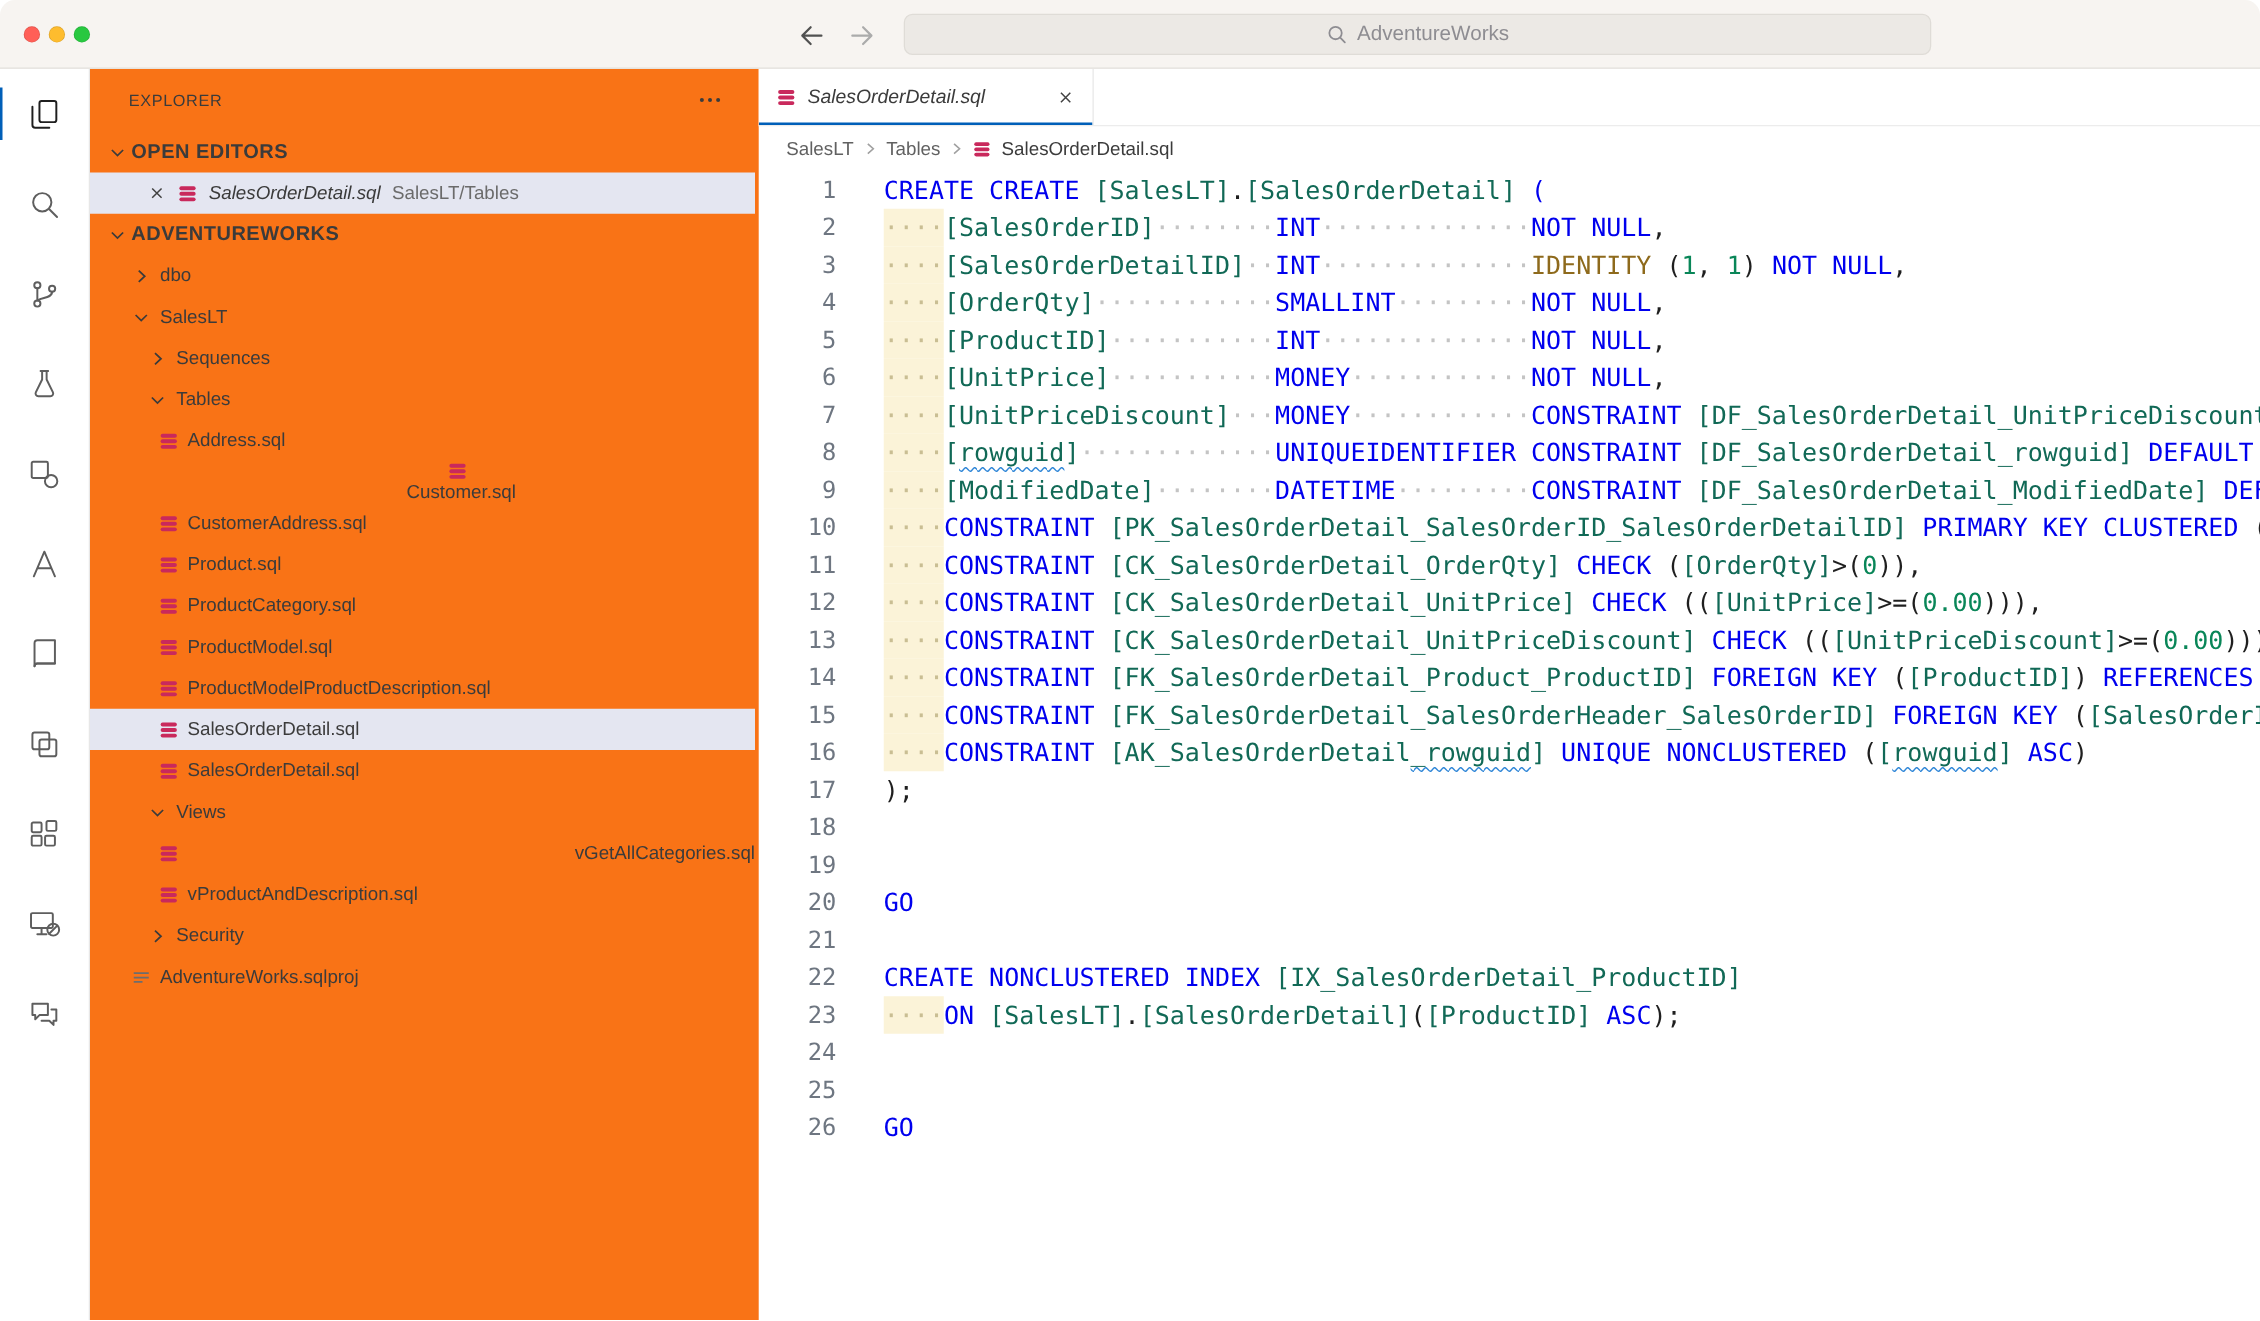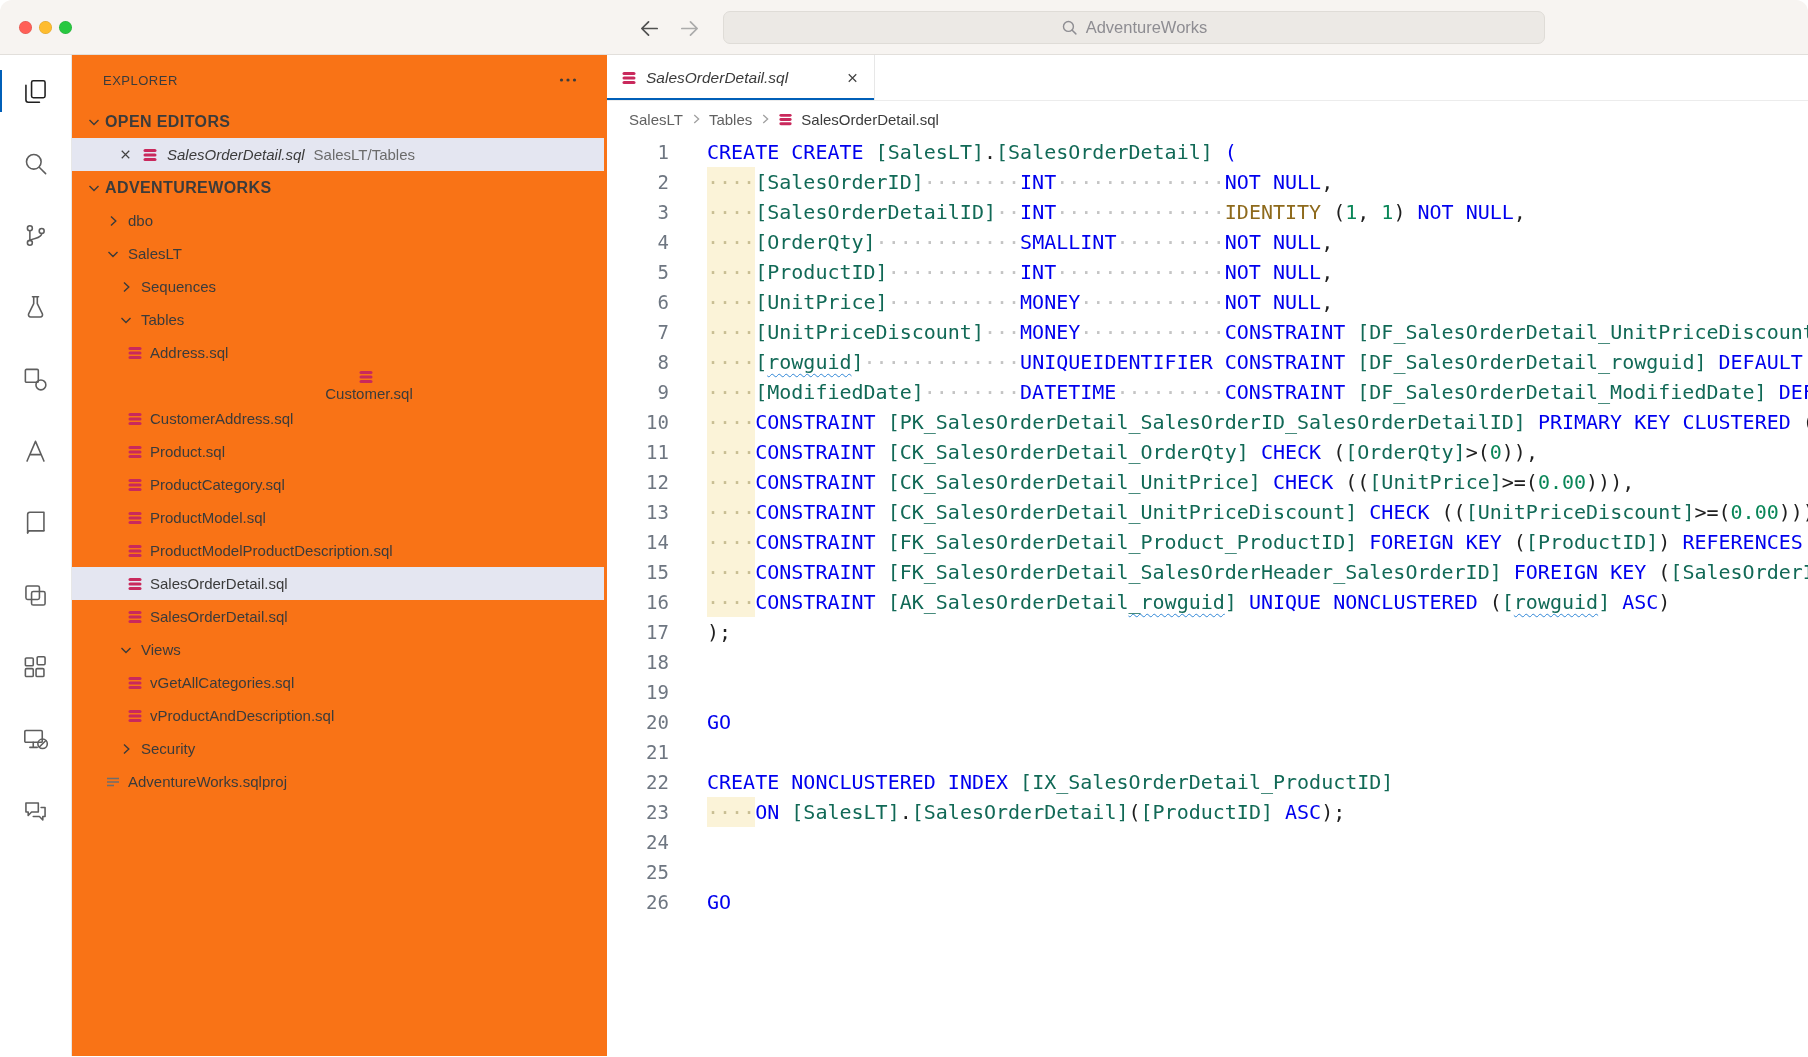--- a/index.html
+++ b/index.html
@@ -359,21 +359,21 @@
             <span class="lbl">SalesOrderDetail.sql</span>
           </div>
           <div class="trow" style="padding-left: 46px; text-align: center;">
             <span class="tw">
               <svg width="16" height="16" viewBox="0 0 16 16" fill="none" stroke="#3B3B3B" stroke-width="1.4">
                 <path d="M3.5 6l4.5 4.5L12.5 6"></path>
               </svg>
             </span>
             <span class="lbl">Views</span>
           </div>
-          <div class="trow" style="padding-left: 55px;">
+          <div class="trow" style="padding-left: 55px; justify-content: space-between;">
             <span class="fico">
               <svg width="16" height="16" viewBox="0 0 16 16" fill="#C9295C">
                 <rect x="1.5" y="2" width="13" height="3.1" rx="1.55"></rect>
                 <rect x="1.5" y="6.45" width="13" height="3.1" rx="1.55"></rect>
                 <rect x="1.5" y="10.9" width="13" height="3.1" rx="1.55"></rect>
               </svg>
             </span>
             <span class="lbl">vGetAllCategories.sql</span>
           </div>
           <div class="trow" style="padding-left: 55px;">

